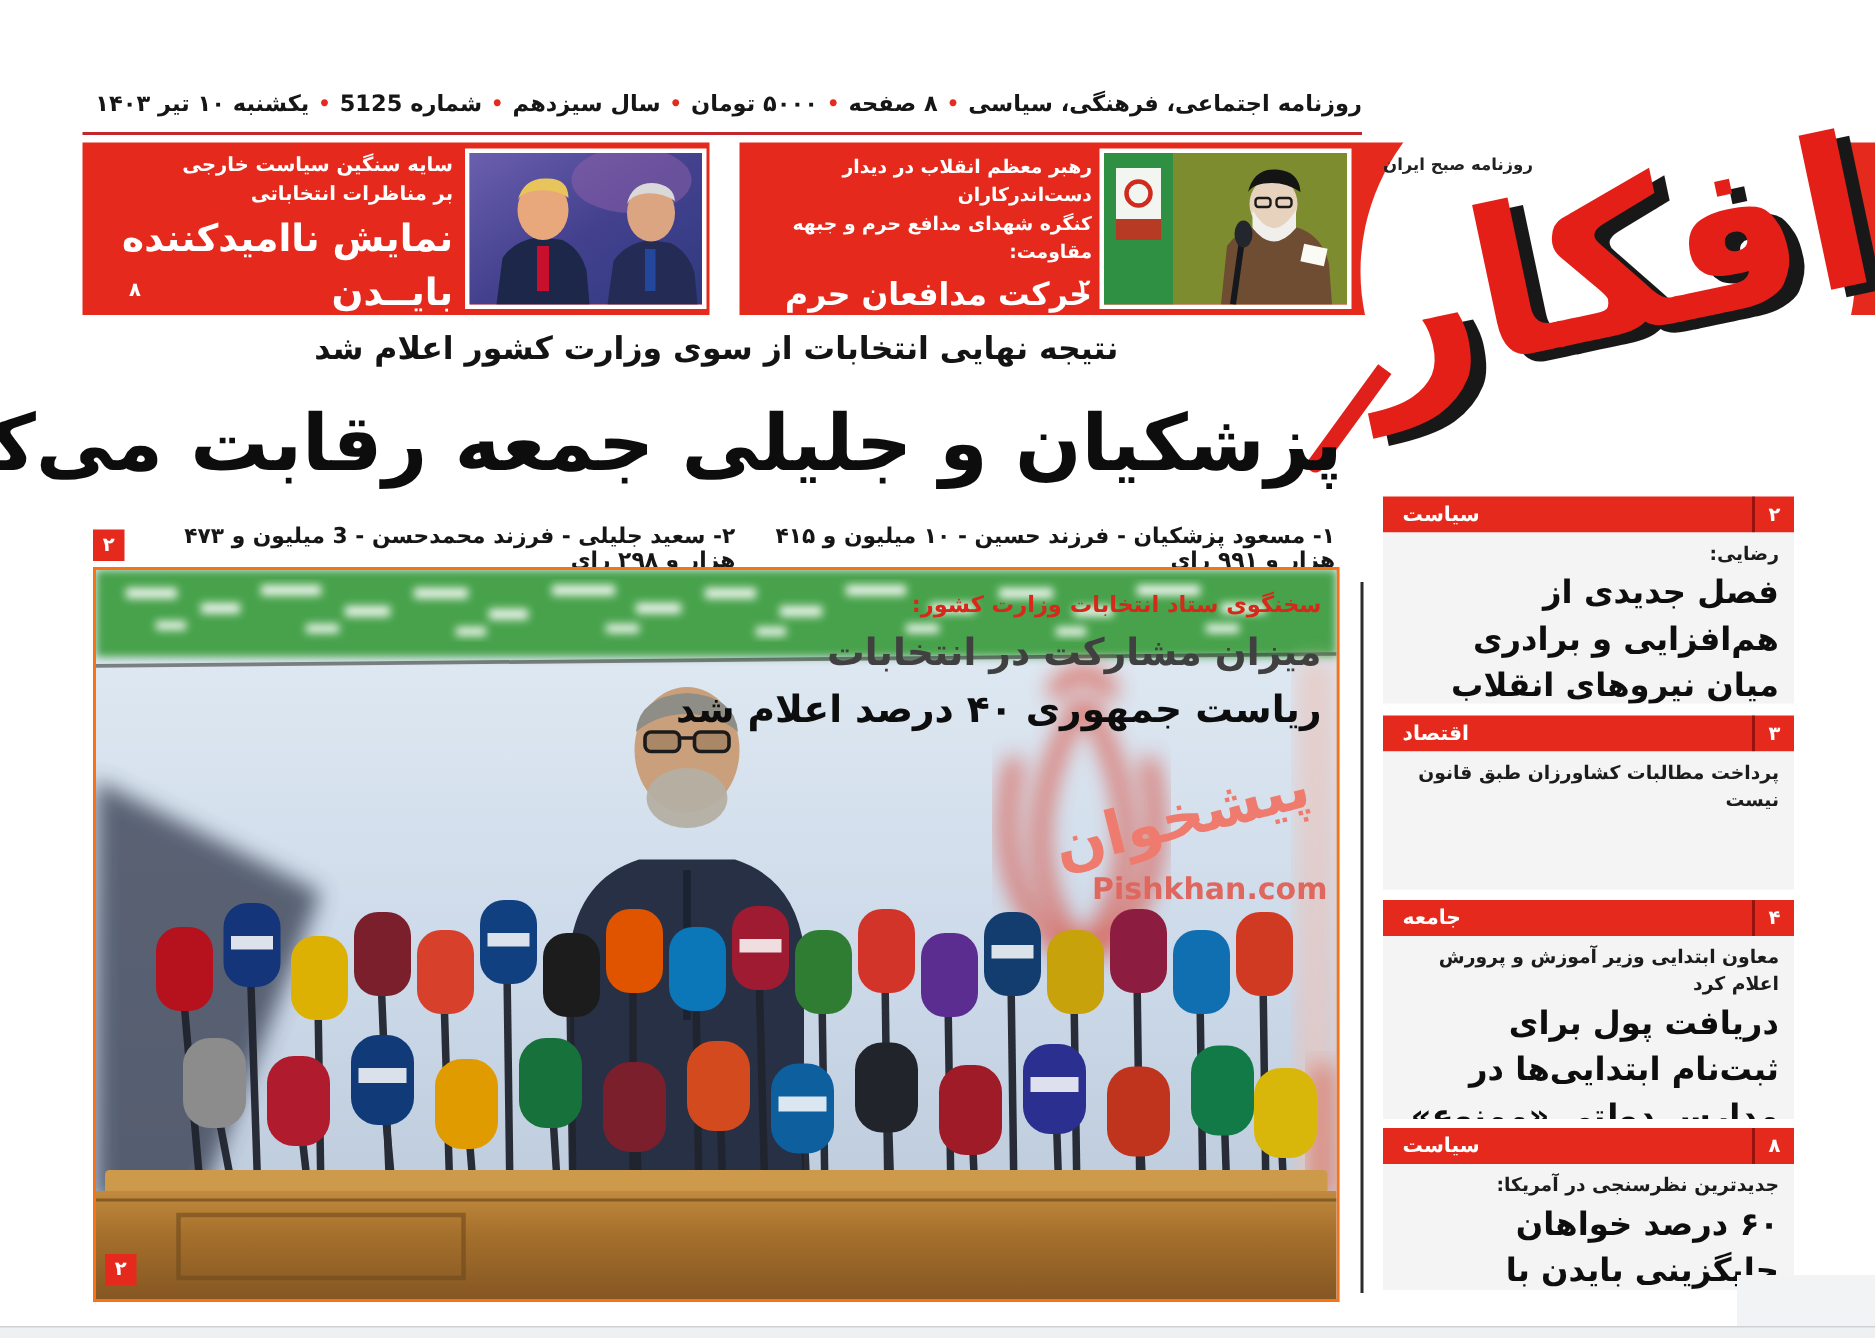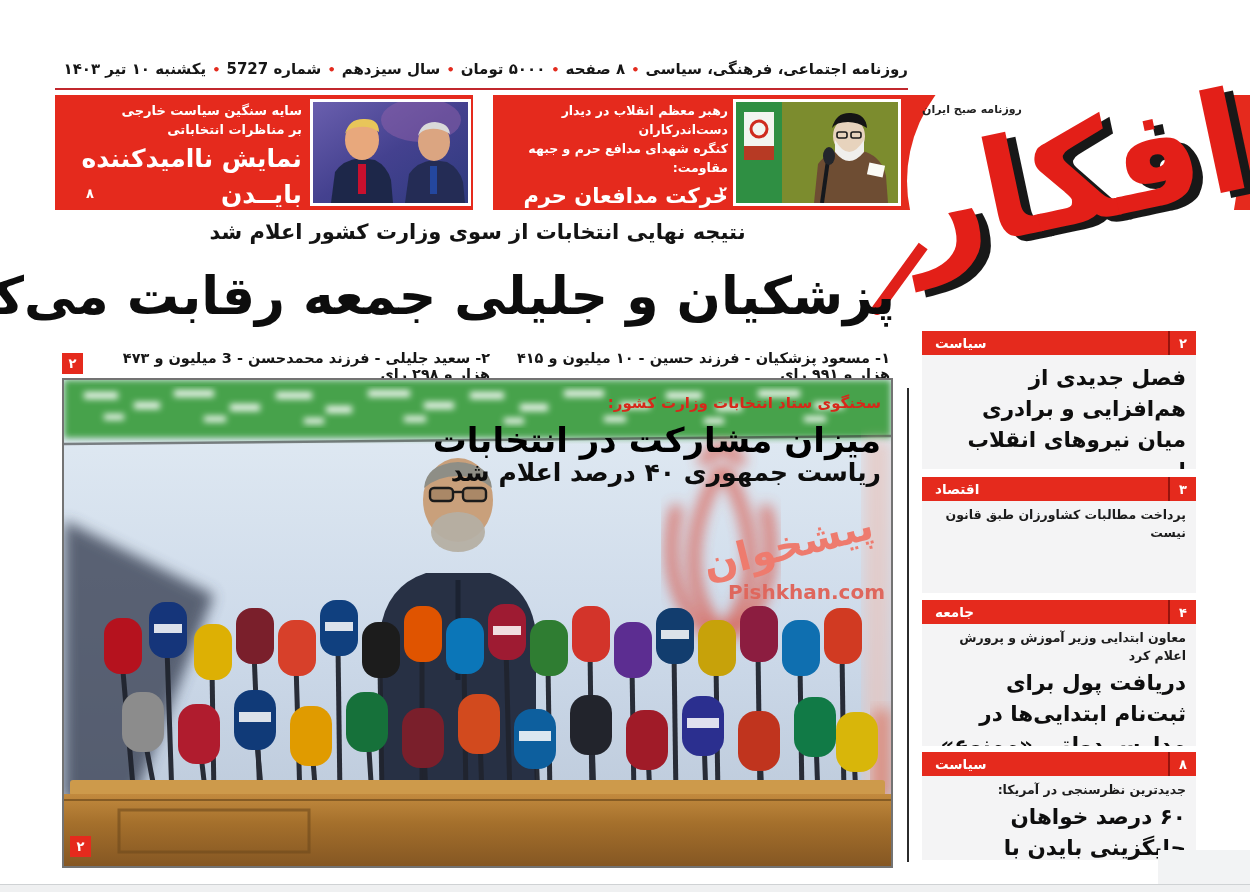--- a/index.html
+++ b/index.html
@@ -47,27 +47,27 @@
     font-weight:bold;color:#141414;direction:rtl;}
   #lead-headline{left:60px;top:246px;width:835px;height:100px;line-height:100px;
     text-align:center;font-size:52px;font-weight:bold;color:#0d0d0d;direction:rtl;white-space:nowrap;}
   #lead-decks{left:95px;top:350px;width:795px;display:flex;direction:rtl;
     justify-content:space-between;font-size:14.5px;font-weight:bold;color:#161616;}
   .pbadge{position:absolute;width:21px;height:21px;background:#e52a1d;color:#fff;
     display:flex;align-items:center;justify-content:center;font-size:13px;font-weight:bold;}
   #lead-badge{left:62px;top:353px;}
 
   
-  #lead-photo{left:62px;top:378px;width:831px;height:490px;border:2px solid #737373;
+  #lead-photo{left:62px;top:378px;width:831px;height:490px;border:2px solid #f97316;
     box-sizing:border-box;background:#cdd9e8;}
   #lead-photo svg{position:absolute;left:0;top:0;}
   #ph-kicker{right:10px;top:14px;font-size:15px;font-weight:bold;color:#d7281a;
     position:absolute;direction:rtl;}
-  #ph-t1{right:10px;top:40px;position:absolute;font-size:34px;font-weight:bold;
-    color:#000000;direction:rtl;}
+  #ph-t1{right:10px;top:40px;position:absolute;font-size:25px;font-weight:bold;
+    color:#404040;direction:rtl;}
   #ph-t2{right:10px;top:78px;position:absolute;font-size:25px;font-weight:bold;
     color:#0d0d0d;direction:rtl;}
   #wm-fa{right:16px;top:142px;position:absolute;font-size:40px;font-weight:bold;
     color:#ee7b6e;transform:rotate(-14deg);direction:rtl;}
   #wm-en{right:6px;top:200px;position:absolute;font-size:20px;font-weight:bold;color:#df675d;}
   #photo-badge{left:70px;top:836px;}
 
   
   #sidebar-divider{left:907px;top:388px;width:2px;height:474px;background:#2b2b2b;}
   .sbar{position:absolute;left:922px;width:274px;height:24px;background:#e52a1d;
@@ -96,21 +96,21 @@
 
   <div class="abs fa" id="masthead-row">
     <span>روزنامه اجتماعی، فرهنگی، سیاسی</span>
     <span class="dot">•</span>
     <span>۸ صفحه</span>
     <span class="dot">•</span>
     <span>۵۰۰۰ تومان</span>
     <span class="dot">•</span>
     <span>سال سیزدهم</span>
     <span class="dot">•</span>
-    <span>شماره 5727</span>
+    <span>شماره 5125</span>
     <span class="dot">•</span>
     <span>یکشنبه ۱۰ تیر ۱۴۰۳</span>
   </div>
   <div class="abs" id="masthead-line"></div>
 
   <div class="abs redbox" id="box-left"></div>
   <div class="boxtext" id="tl-text">
     <div class="k">سایه سنگین سیاست خارجی</div>
     <div class="k">بر مناظرات انتخاباتی</div>
     <div class="t">نمایش ناامیدکننده</div>
@@ -351,20 +351,21 @@
   <div class="pbadge" id="photo-badge">۲</div>
 
   <div class="abs" id="sidebar-divider"></div>
 
   <div class="sbar" id="sbar1">
     <span class="lbl">سیاست</span>
     <span class="sep"></span>
     <span class="pg">۲</span>
   </div>
   <div class="scontent" id="scon1">
+    <div class="k">رضایی:</div>
     <div class="t">فصل جدیدی از هم‌افزایی و برادری میان نیروهای انقلاب است</div>
   </div>
 
   <div class="sbar" id="sbar2">
     <span class="lbl">اقتصاد</span>
     <span class="sep"></span>
     <span class="pg">۳</span>
   </div>
   <div class="scontent" id="scon2">
     <div class="k">پرداخت مطالبات کشاورزان طبق قانون نیست</div>

